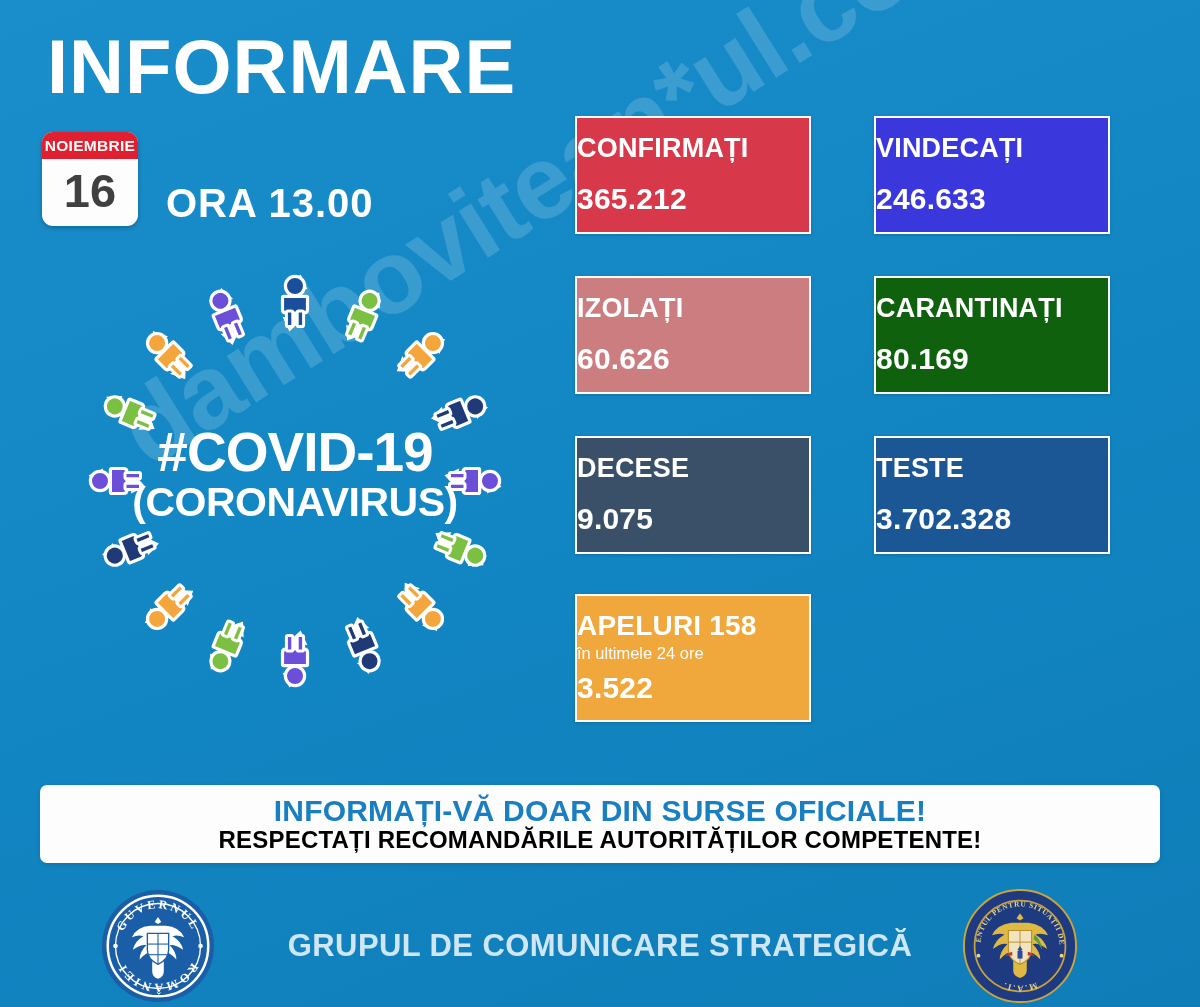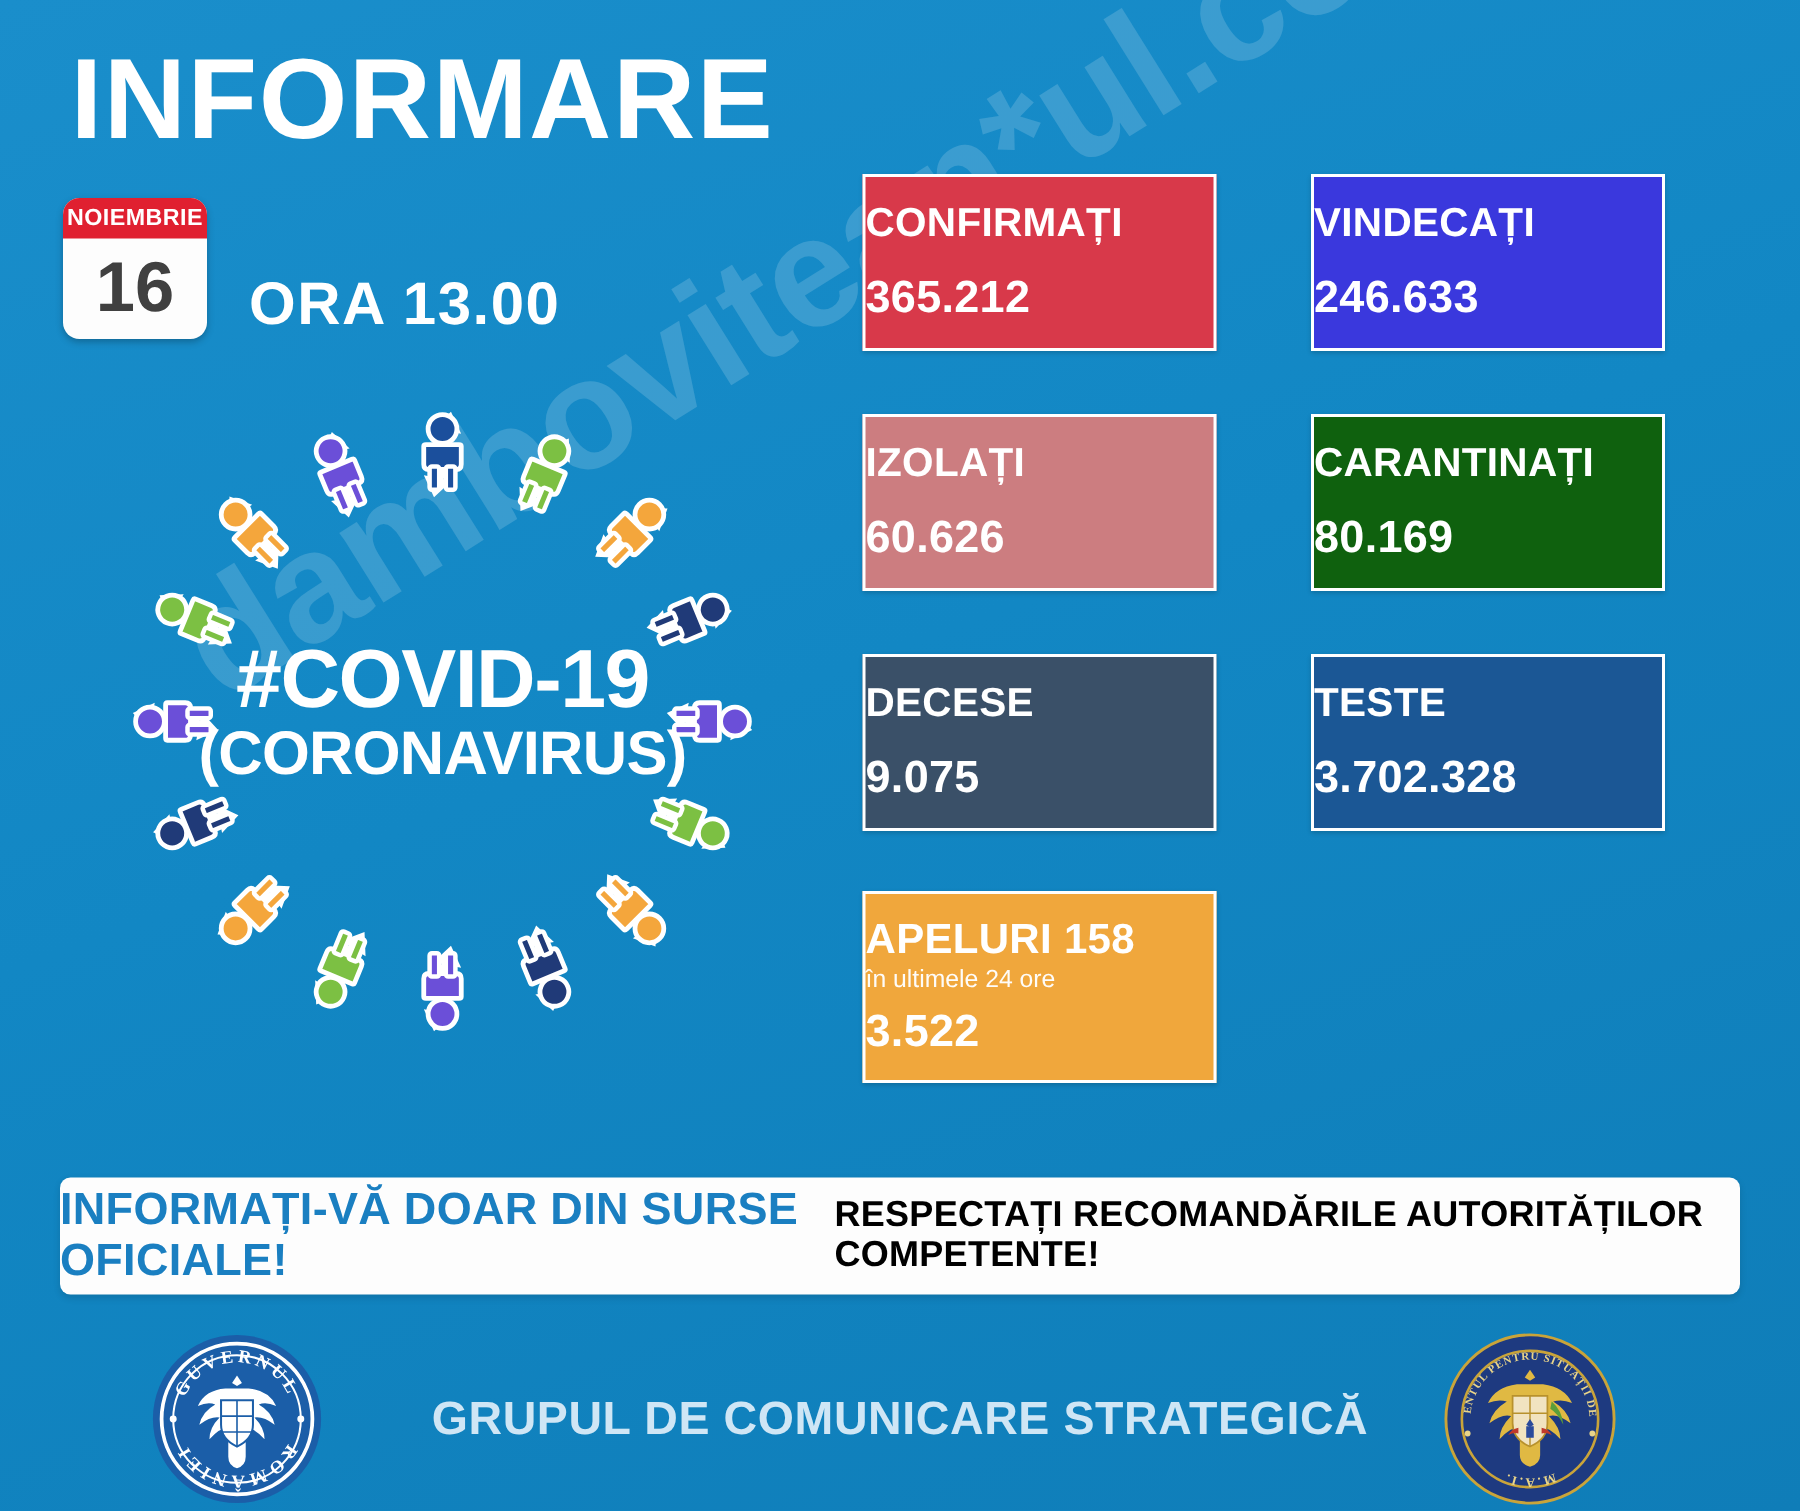--- a/index.html
+++ b/index.html
@@ -81,21 +81,21 @@
   .c-izolati{left:0;top:160px;background:#cc7d80;}
   .c-carantinati{left:299px;top:160px;background:#0f610e;}
   .c-decese{left:0;top:320px;background:#3a5068;}
   .c-teste{left:299px;top:320px;background:#1b5795;}
   .c-apeluri{left:0;top:478px;background:#f0a73c;}
 
   
   .banner{
     position:absolute;left:40px;top:785px;width:1120px;height:78px;
     background:#fdfdfd;border-radius:7px;z-index:10;
-    display:flex;flex-direction:row;align-items:center;justify-content:flex-start;
+    display:flex;flex-direction:column;align-items:center;justify-content:center;
     box-shadow:0 2px 5px rgba(0,0,0,.13);
   }
   .banner .l1{font-size:30px;font-weight:bold;color:#1a7fc1;letter-spacing:.2px;line-height:1.12;}
   .banner .l2{font-size:24px;font-weight:bold;color:#000000;letter-spacing:.2px;line-height:1.12;}
 
   
   .footer{position:absolute;left:0;top:884px;width:1200px;height:123px;z-index:10;}
   .emblem{position:absolute;top:4px;width:116px;height:116px;}
   .emblem.gov{left:100px;}
   .emblem.dsu{left:962px;}

